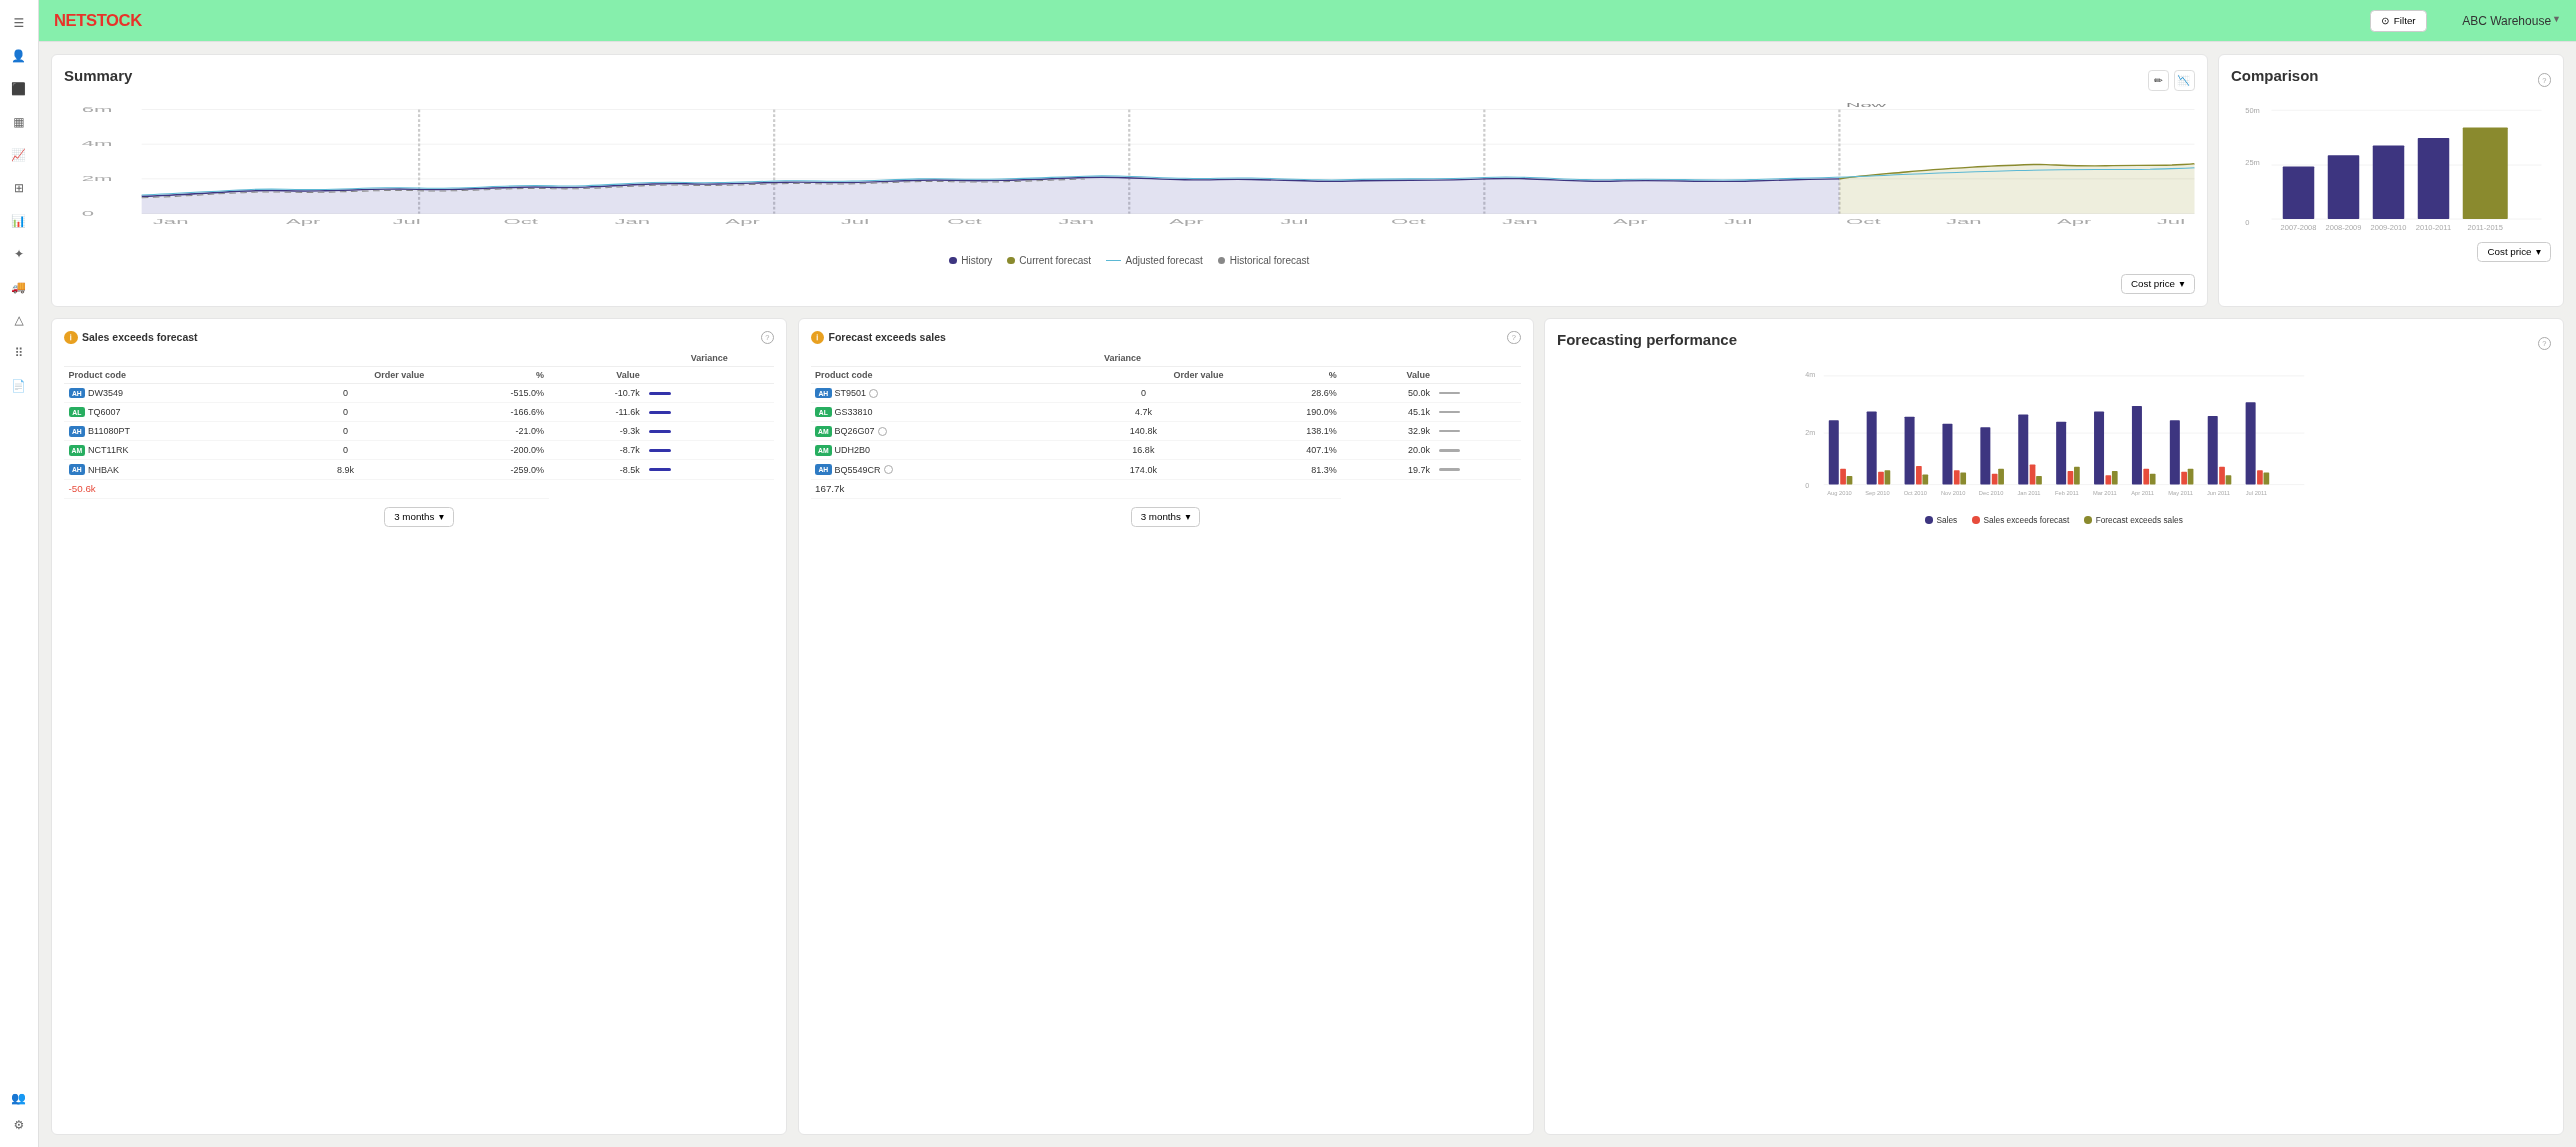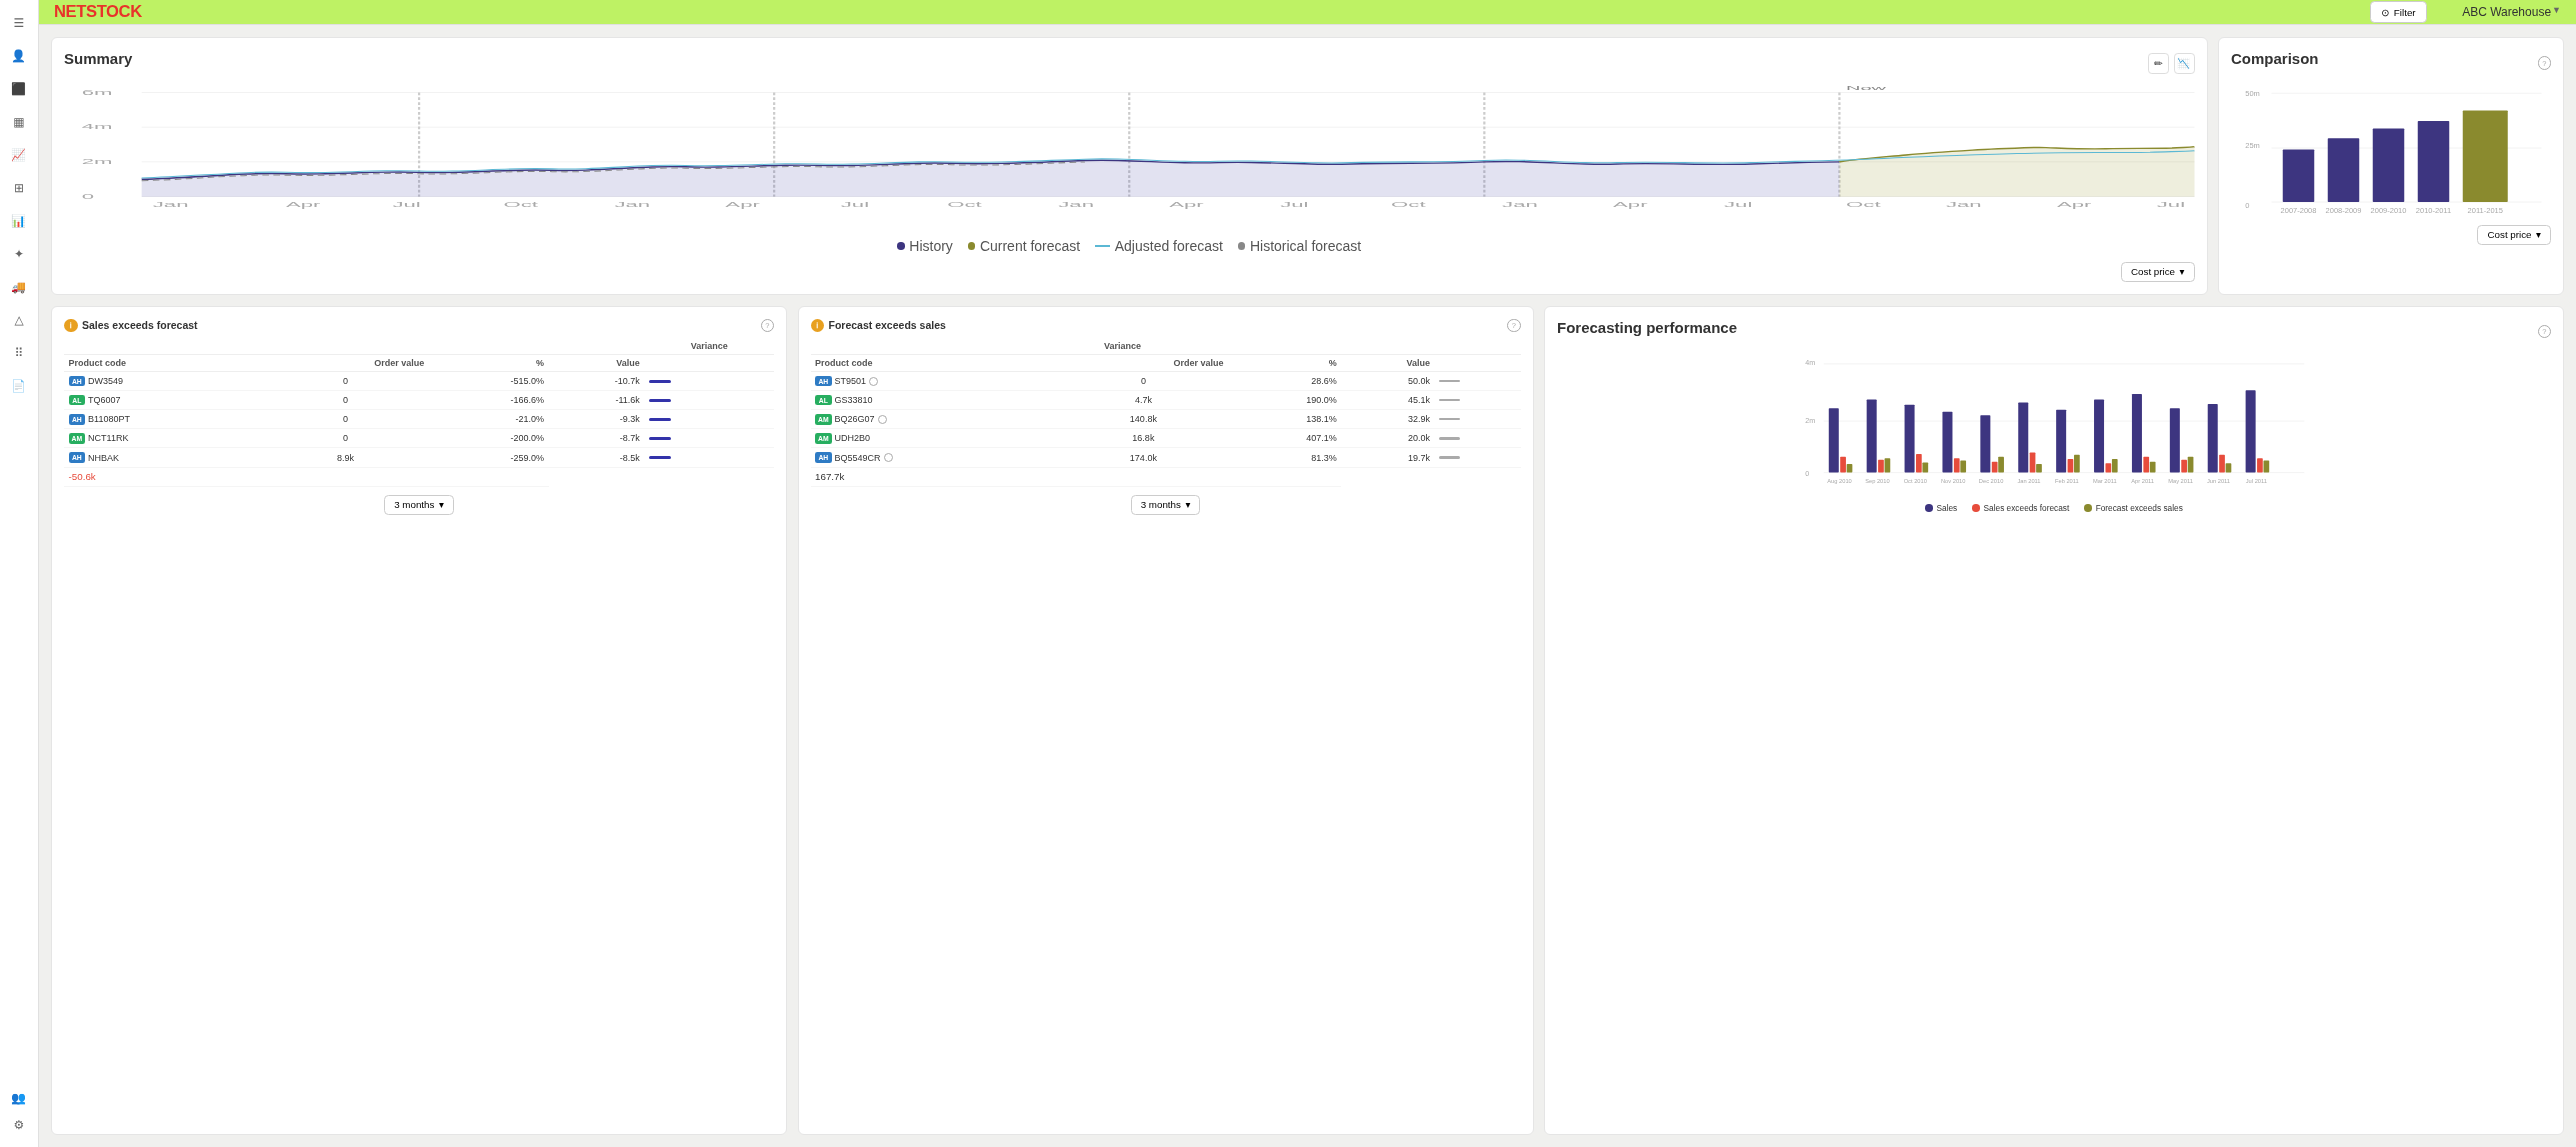--- a/index.html
+++ b/index.html
@@ -6,21 +6,21 @@
     body { font-family: -apple-system, BlinkMacSystemFont, 'Segoe UI', sans-serif; background: #f0f0ee; color: #333; font-size: 9.8px; display: flex; height: 100vh; overflow: hidden; }
 
     
     .sidebar { width: 39px; background: #fff; border-right: 0.8px solid #e0e0e0; display: flex; flex-direction: column; align-items: center; padding: 9px 0; gap: 6px; flex-shrink: 0; }
     .sidebar-icon { width: 27px; height: 27px; display: flex; align-items: center; justify-content: center; border-radius: 4.5px; cursor: pointer; color: #666; font-size: 12px; }
 
     
     .main-area { flex: 1; display: flex; flex-direction: column; overflow: hidden; }
 
     
-    .header { height: 25px; background: #bef264; border-bottom: 0.8px solid #e0e0e0; display: flex; align-items: center; justify-content: space-between; padding: 0 15px; flex-shrink: 0; }
+    .header { height: 42px; background: #86efac; border-bottom: 0.8px solid #e0e0e0; display: flex; align-items: center; justify-content: space-between; padding: 0 15px; flex-shrink: 0; }
     .logo { display: flex; align-items: center; }
     .logo-text { font-size: 16.6px; font-weight: 700; color: #e8322a; letter-spacing: -0.4px; }
     .header-right { display: flex; align-items: center; gap: 12px; }
     .filter-btn { display: flex; align-items: center; gap: 4.5px; padding: 4.5px 10.5px; border: 1.1px solid #ccc; border-radius: 4.5px; background: #fff; cursor: pointer; font-size: 9.8px; }
     .warehouse-selector { display: flex; align-items: flex-start; gap: 1px; font-size: 12px; font-weight: 500; cursor: pointer; margin-left: 23px; }
     .chevron-down { font-size: 9px; color: #666; }
 
     
     .content { flex: 1; padding: 12px; overflow-y: auto; display: flex; flex-direction: column; gap: 10.5px; }
     .row { display: flex; gap: 10.5px; }
@@ -32,21 +32,21 @@
 
     
     .summary-card { flex: 1; }
     .comparison-card { width: 346px; flex-shrink: 0; }
 
     
     .chart-area { position: relative; height: 150px; }
 
     
     .legend { display: flex; gap: 15px; justify-content: center; margin-top: 6px; flex-wrap: wrap; }
-    .legend-item { display: flex; align-items: center; gap: 4.5px; font-size: 14px; color: #555; }
+    .legend-item { display: flex; align-items: center; gap: 4.5px; font-size: 10px; color: #555; }
     .legend-dot { width: 7.5px; height: 7.5px; border-radius: 50%; }
     .legend-line { width: 15px; height: 1.5px; }
 
     
     .dropdown { display: flex; align-items: center; gap: 4.5px; padding: 3.8px 9px; border: 1.1px solid #ccc; border-radius: 4.5px; background: #fff; cursor: pointer; font-size: 9.8px; }
 
     
     .bottom-row { display: flex; gap: 10.5px; flex: 1; }
     .variance-card { flex: 1; }
     .performance-card { flex: 1.4; }

